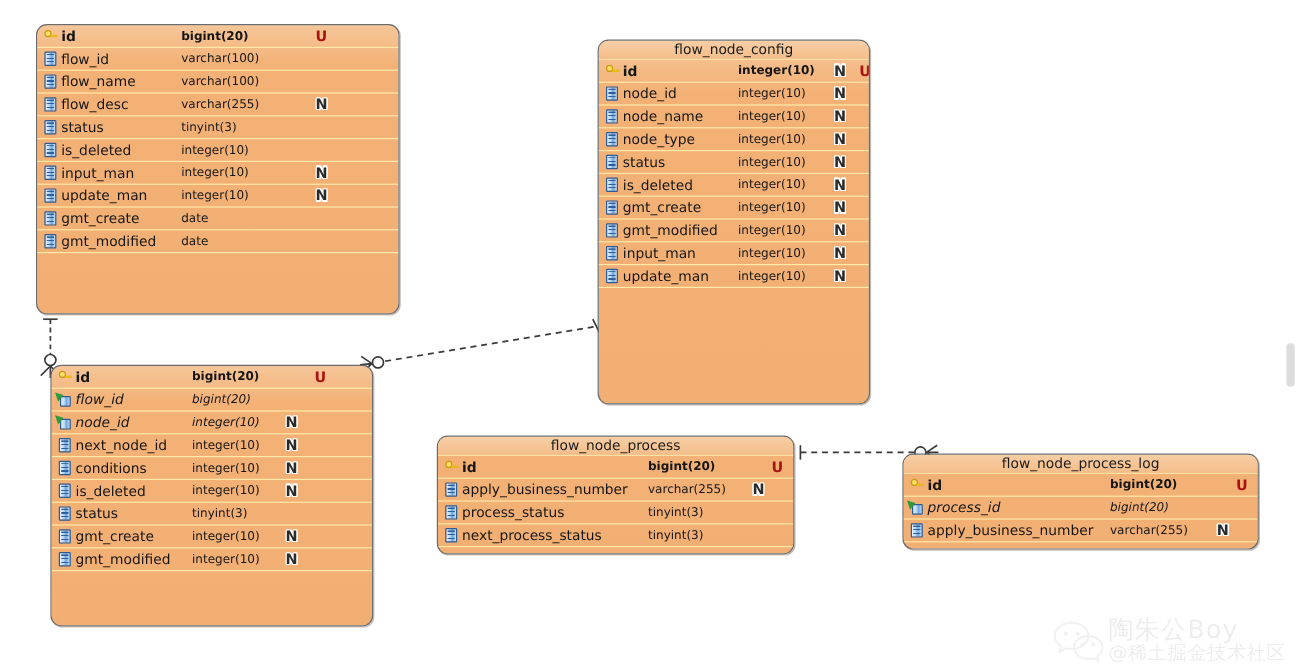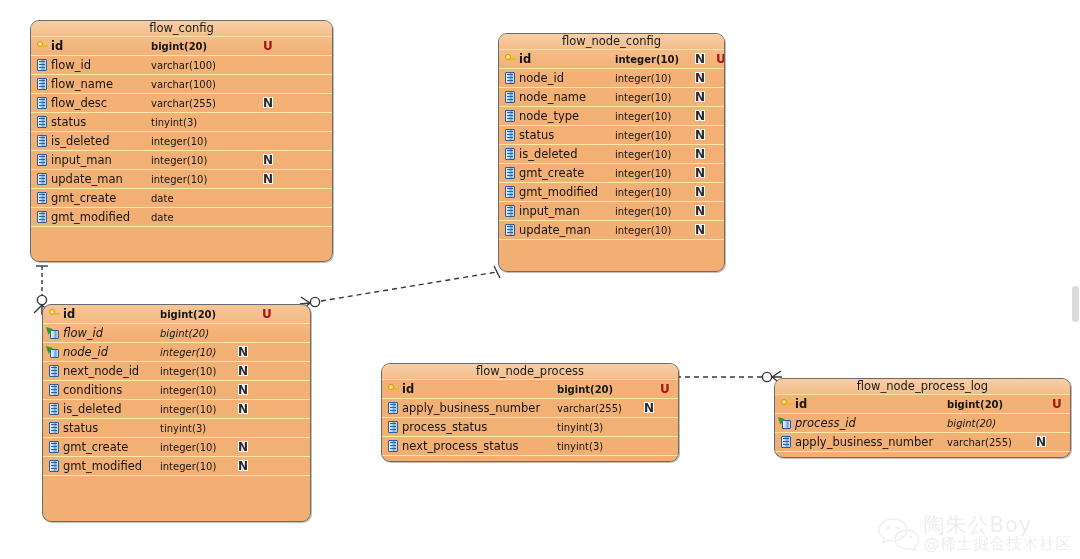--- a/index.html
+++ b/index.html
@@ -191,21 +191,20 @@
         <line x1="667" y1="377" x2="762" y2="377" stroke-dasharray="5,4"></line>
         <line x1="667" y1="371" x2="667" y2="383"></line>
         <circle cx="767" cy="377" r="4.6" fill="#ffffff"></circle>
         <path d="M772 377 L781 371 M772 377 L782 377 M772 377 L781 384" stroke-width="1.4"></path>
       </g>
     </g>
   </svg>
 
   <div id="entities">
       <div class="entity" style="left: 30px; top: 20px; width: 303px; height: 242px;">
-        <div class="entity-title">flow_config</div>
         <div class="rows">
           <div class="row pk">
             <span class="ico ico-key"></span>
             <span class="cname">id</span>
             <span class="ctype" style="left: 120px;">bigint(20)</span>
             <span class="flag flag-u" style="left: 232px;">U</span>
           </div>
           <div class="row">
             <span class="ico ico-col"></span>
             <span class="cname">flow_id</span>
@@ -249,21 +248,21 @@
             <span class="cname">gmt_create</span>
             <span class="ctype" style="left: 120px;">date</span>
           </div>
           <div class="row">
             <span class="ico ico-col"></span>
             <span class="cname">gmt_modified</span>
             <span class="ctype" style="left: 120px;">date</span>
           </div>
         </div>
       </div>
-      <div class="entity" style="left: 498px; top: 33px; width: 227px; height: 239px;">
+      <div class="entity" style="left: 498px; top: 33px; width: 227px; height: 304px;">
         <div class="entity-title">flow_node_config</div>
         <div class="rows">
           <div class="row pk">
             <span class="ico ico-key"></span>
             <span class="cname">id</span>
             <span class="ctype" style="left: 116px;">integer(10)</span>
             <span class="flag flag-n" style="left: 196px;">N</span>
             <span class="flag flag-u" style="left: 217px;">U</span>
           </div>
           <div class="row">
@@ -371,21 +370,21 @@
             <span class="flag flag-n" style="left: 195px;">N</span>
           </div>
           <div class="row">
             <span class="ico ico-col"></span>
             <span class="cname">gmt_modified</span>
             <span class="ctype" style="left: 117px;">integer(10)</span>
             <span class="flag flag-n" style="left: 195px;">N</span>
           </div>
         </div>
       </div>
-      <div class="entity" style="left: 364px; top: 363px; width: 298px; height: 99px; margin-left: 17px;">
+      <div class="entity" style="left: 364px; top: 363px; width: 298px; height: 99px;">
         <div class="entity-title">flow_node_process</div>
         <div class="rows">
           <div class="row pk">
             <span class="ico ico-key"></span>
             <span class="cname">id</span>
             <span class="ctype" style="left: 175px;">bigint(20)</span>
             <span class="flag flag-u" style="left: 278px;">U</span>
           </div>
           <div class="row">
             <span class="ico ico-col"></span>
@@ -398,21 +397,21 @@
             <span class="cname">process_status</span>
             <span class="ctype" style="left: 175px;">tinyint(3)</span>
           </div>
           <div class="row">
             <span class="ico ico-col"></span>
             <span class="cname">next_process_status</span>
             <span class="ctype" style="left: 175px;">tinyint(3)</span>
           </div>
         </div>
       </div>
-      <div class="entity" style="left: 774px; top: 378px; width: 297px; height: 80px;">
+      <div class="entity" style="left: 752px; top: 378px; width: 297px; height: 80px;">
         <div class="entity-title">flow_node_process_log</div>
         <div class="rows">
           <div class="row pk">
             <span class="ico ico-key"></span>
             <span class="cname">id</span>
             <span class="ctype" style="left: 172px;">bigint(20)</span>
             <span class="flag flag-u" style="left: 277px;">U</span>
           </div>
           <div class="row fkrow">
             <span class="ico ico-fk"></span>

